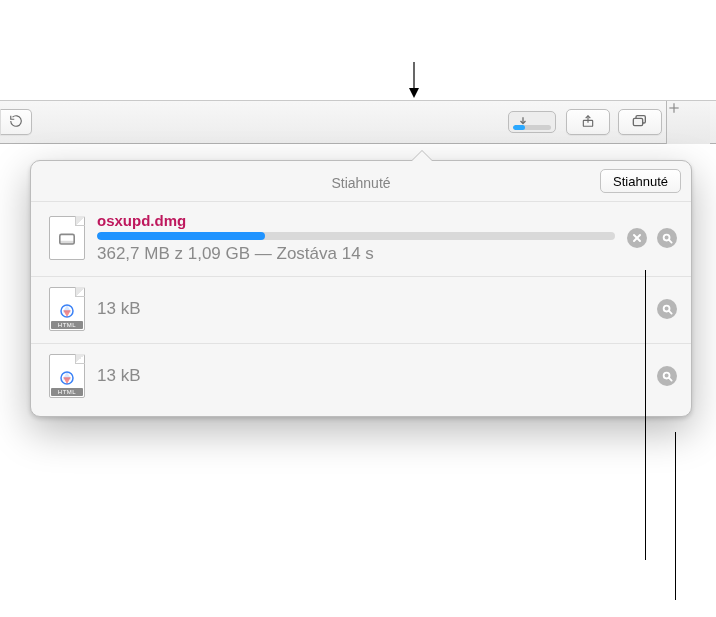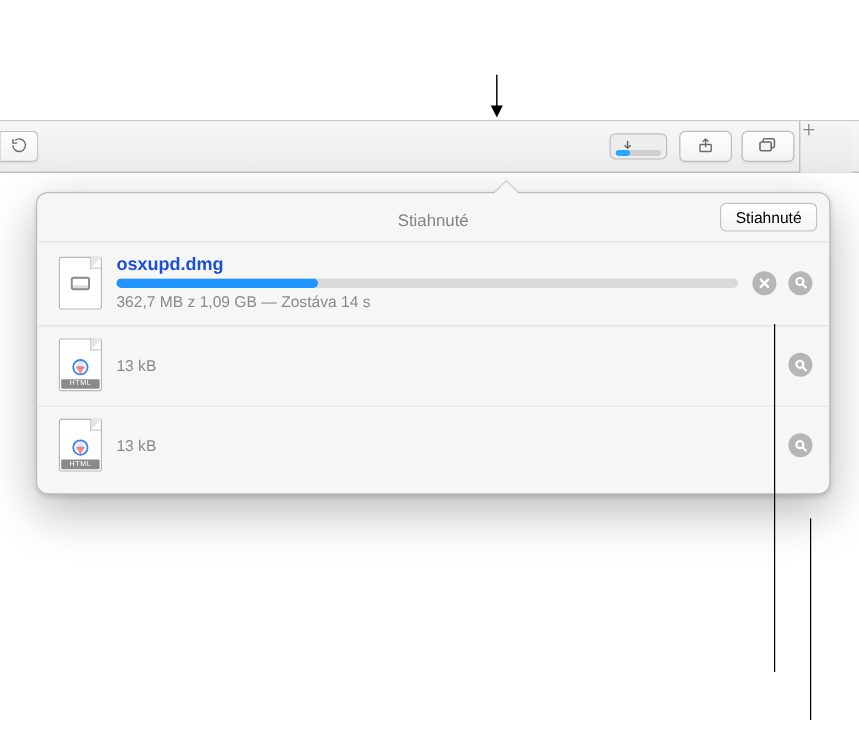--- a/index.html
+++ b/index.html
@@ -170,22 +170,22 @@
     background:#8a8a8a;
     color:#fff;
     font-size:6px;
     line-height:8px;
     text-align:center;
     letter-spacing:0.5px;
     border-radius:1px;
   }
 
   .dl-main { flex: 1; min-width: 0; }
-  .dl-name { font-size: 15px; font-weight: 600; color:#1d4ed8; margin-bottom: 3px;}
-  .dl-meta { font-size: 13px; color:#8a8a8a; margin-top:4px; }
+  .dl-name { font-size: 15px; font-weight: 600; color:#be185d; margin-bottom: 3px;}
+  .dl-meta { font-size: 17px; color:#8a8a8a; margin-top:4px; }
   .dl-progress-track{
     height:8px; background:#d9d9d9; border-radius:4px; position:relative; overflow:hidden; margin-top:2px;
   }
   .dl-progress-fill{
     position:absolute; left:0; top:0; bottom:0; background:#1f93ff; width:32.5%; border-radius:4px;
   }
   .dl-actions{ display:flex; gap:10px; align-items:center; }
   .round-btn{
     width:20px; height:20px; border-radius:50%;
     background:#b6b6b6; display:flex; align-items:center; justify-content:center;

